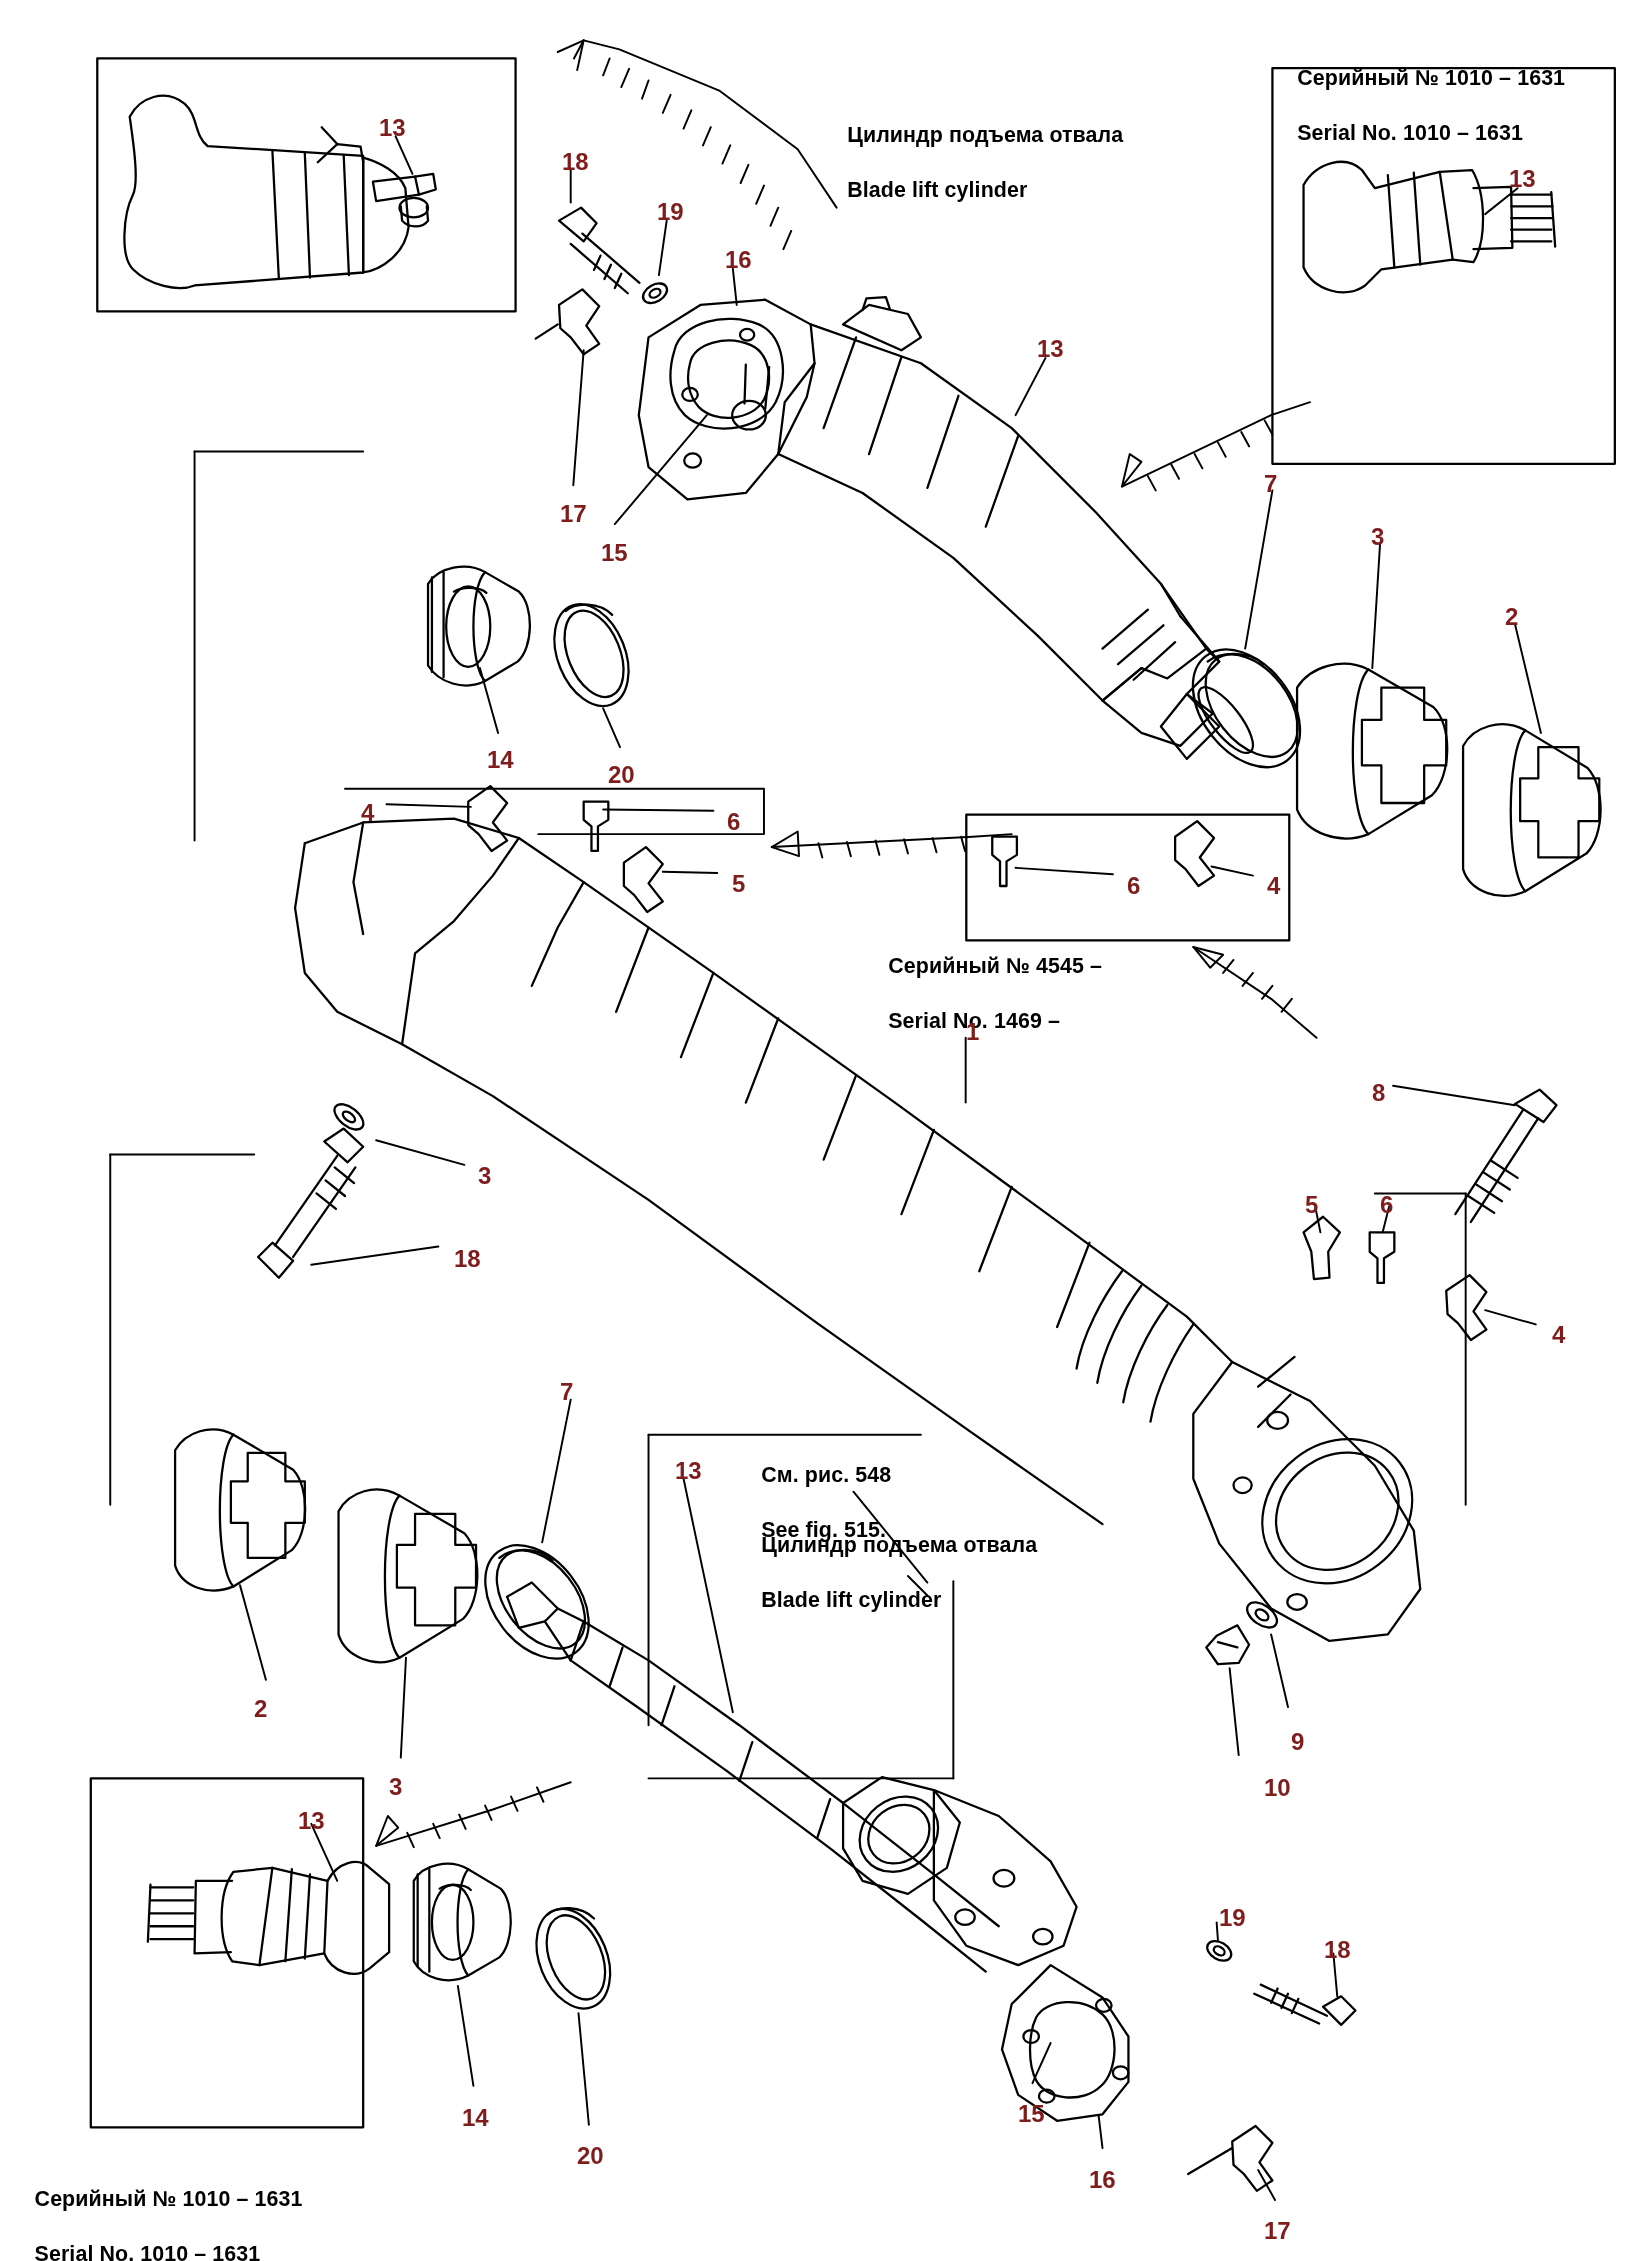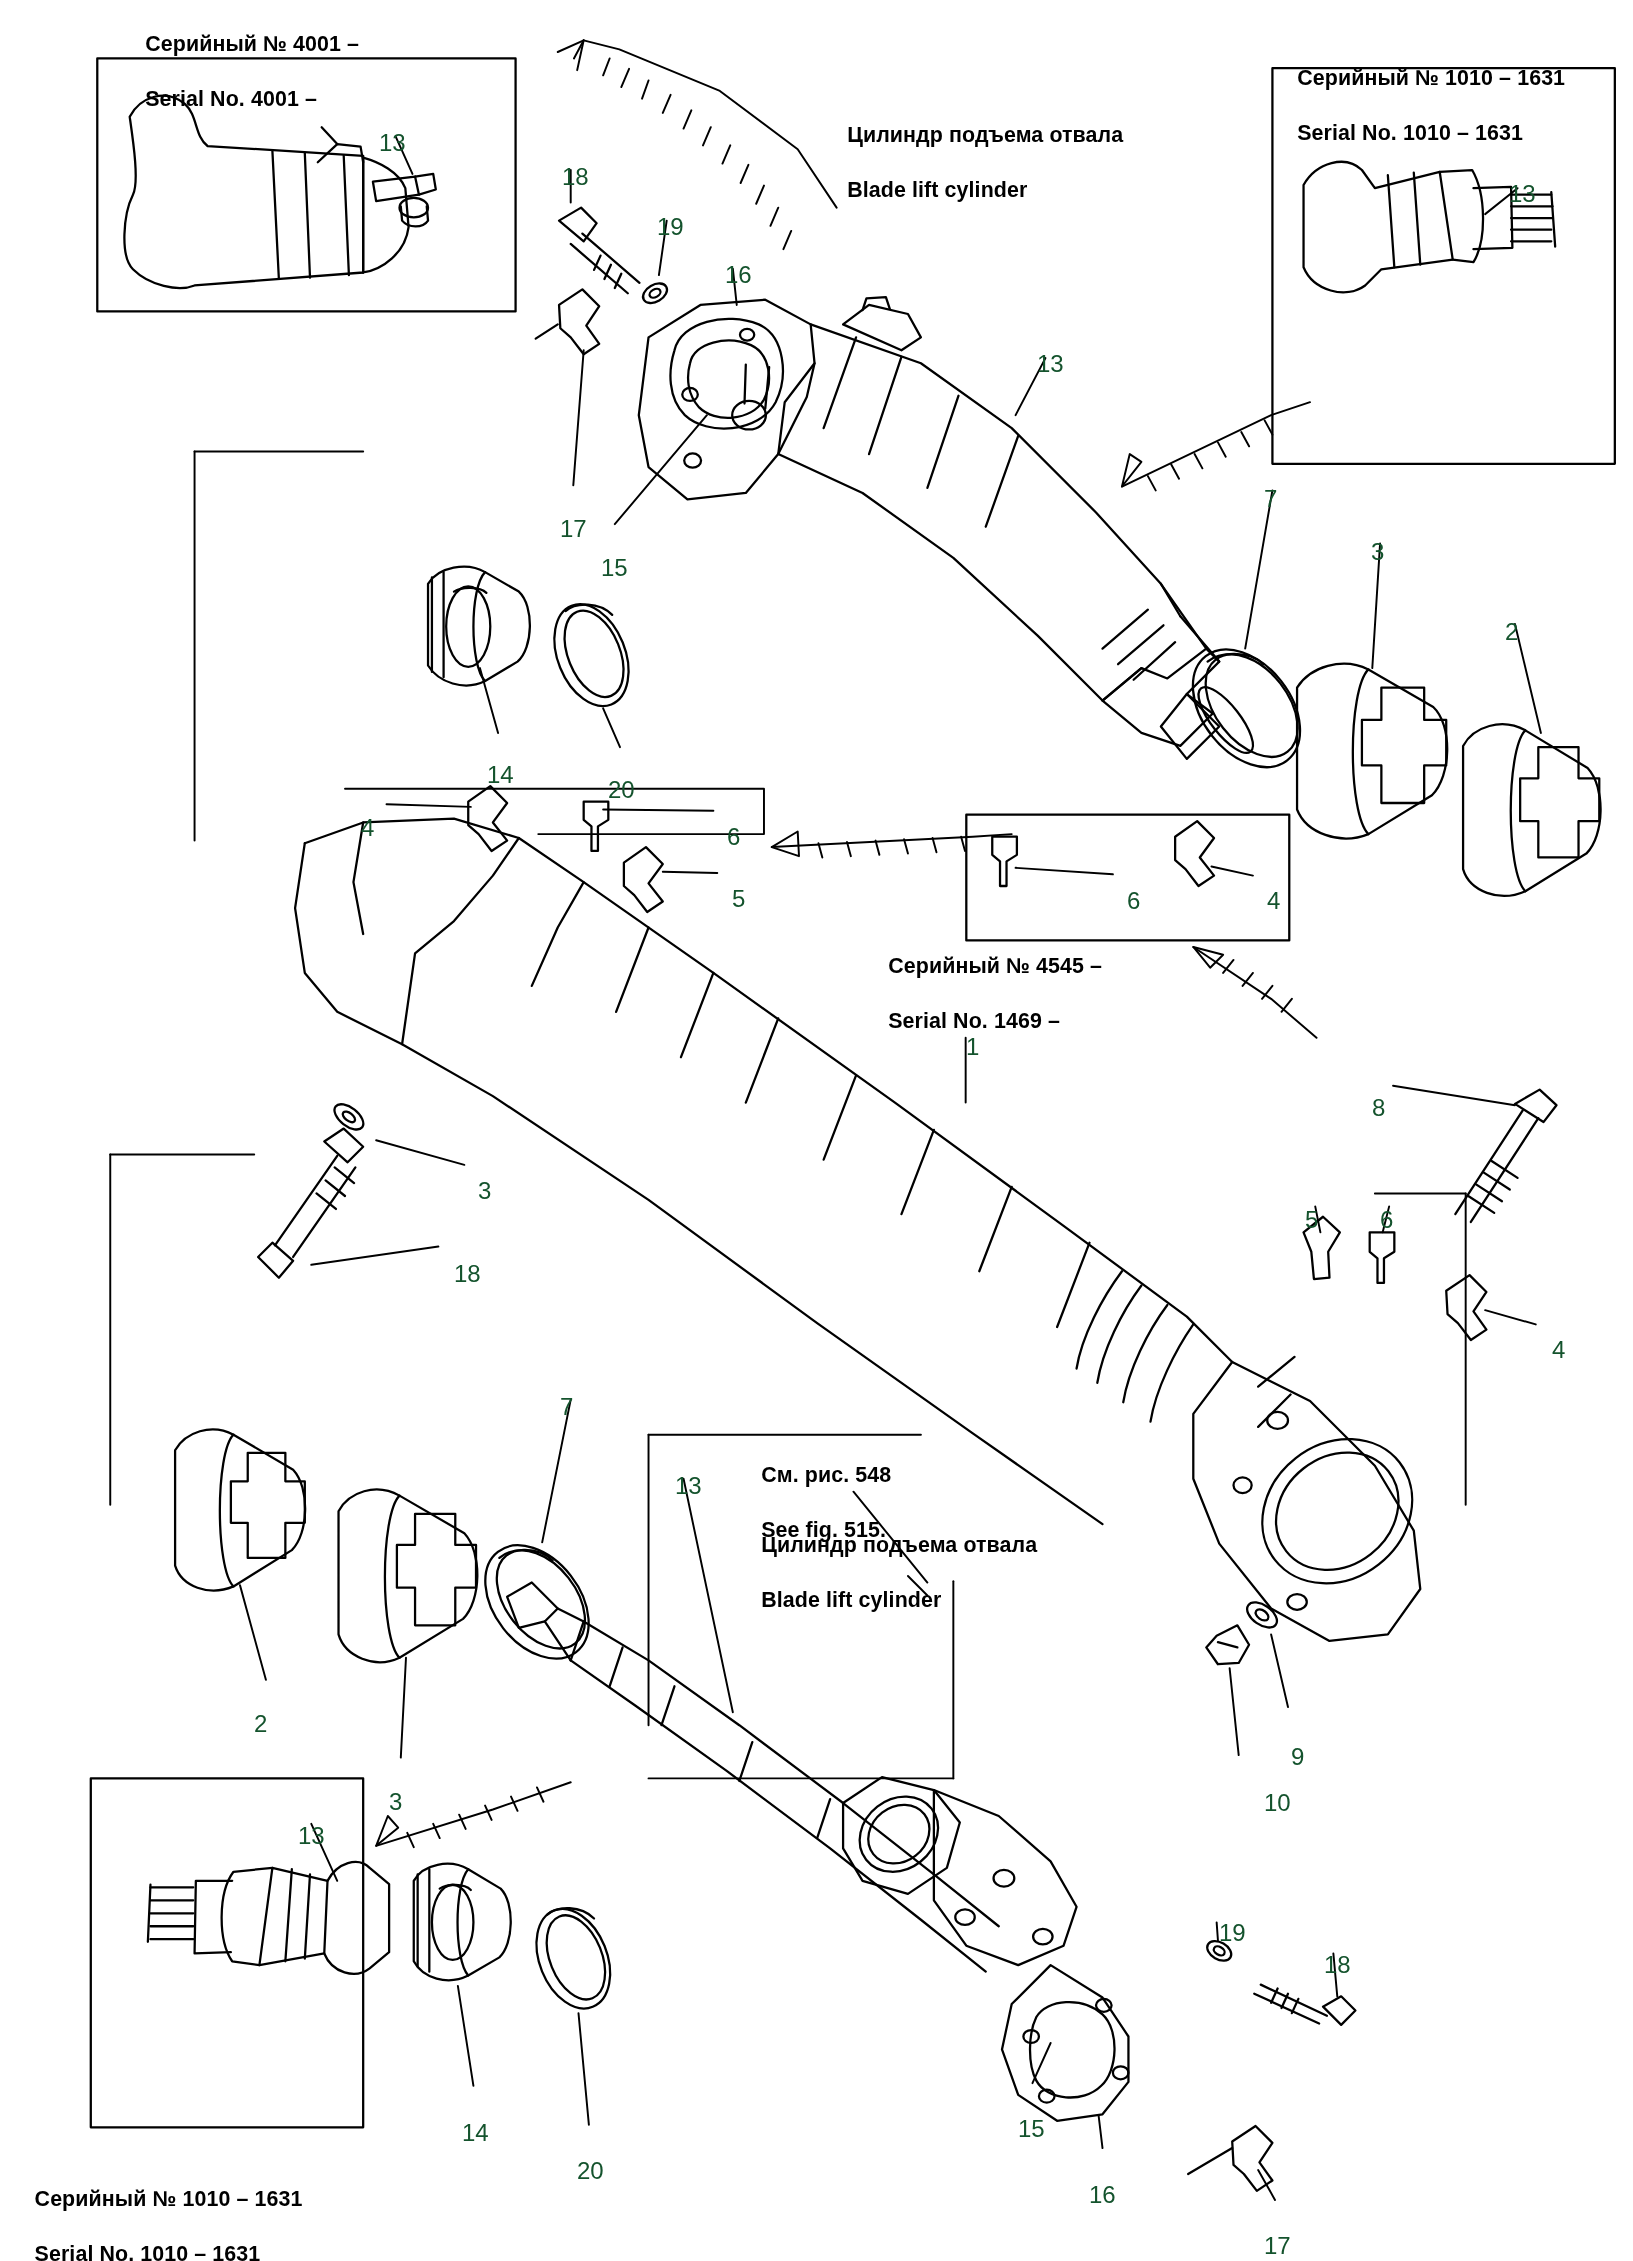--- a/index.html
+++ b/index.html
@@ -26,25 +26,24 @@
     font-family: "Liberation Sans", sans-serif;
     font-weight: bold;
     color: #000;
     white-space: pre;
     line-height: 1.28;
     letter-spacing: 0.1px;
   }
   .callout {
     position: absolute;
     font-family: "Liberation Sans", sans-serif;
-    font-weight: normal;
+    font-weight: bold;
     font-size: 24px;
-    color: #14532d;
+    color: #7f1d1d;
     white-space: pre;
-    margin-top: 15px;
   }
   .note-big {
     font-size: 21.4px;
   }
   svg.art {
     position: absolute;
     left: 0;
     top: 0;
     width: 1633px;
     height: 2261px;
@@ -393,24 +392,20 @@
         <path d="M1592 3212 L1620 3150"></path>
         <path d="M1700 3312 L1694 3262"></path>
         <path d="M1966 3392 L1940 3346"></path>
         <path d="M1489 1600 L1489 1700"></path>
         <path d="M1400 2430 L1430 2460"></path>
         <path d="M1316 2300 L1430 2440"></path>
       </g>
     </g>
   </svg>
 
-  <div class="lbl note-big" style="left:121px; top:3.9px;">
-    <span>Серийный № 4001 –</span><br>
-    <span>Serial No. 4001 –</span>
-  </div>
 
   <div class="lbl note-big" style="left:1273px; top:38px;">
     <span>Серийный № 1010 – 1631</span><br>
     <span>Serial No. 1010 – 1631</span>
   </div>
 
   <div class="lbl note-big" style="left:864px; top:926px;">
     <span>Серийный № 4545 –</span><br>
     <span>Serial No. 1469 –</span>
   </div>

